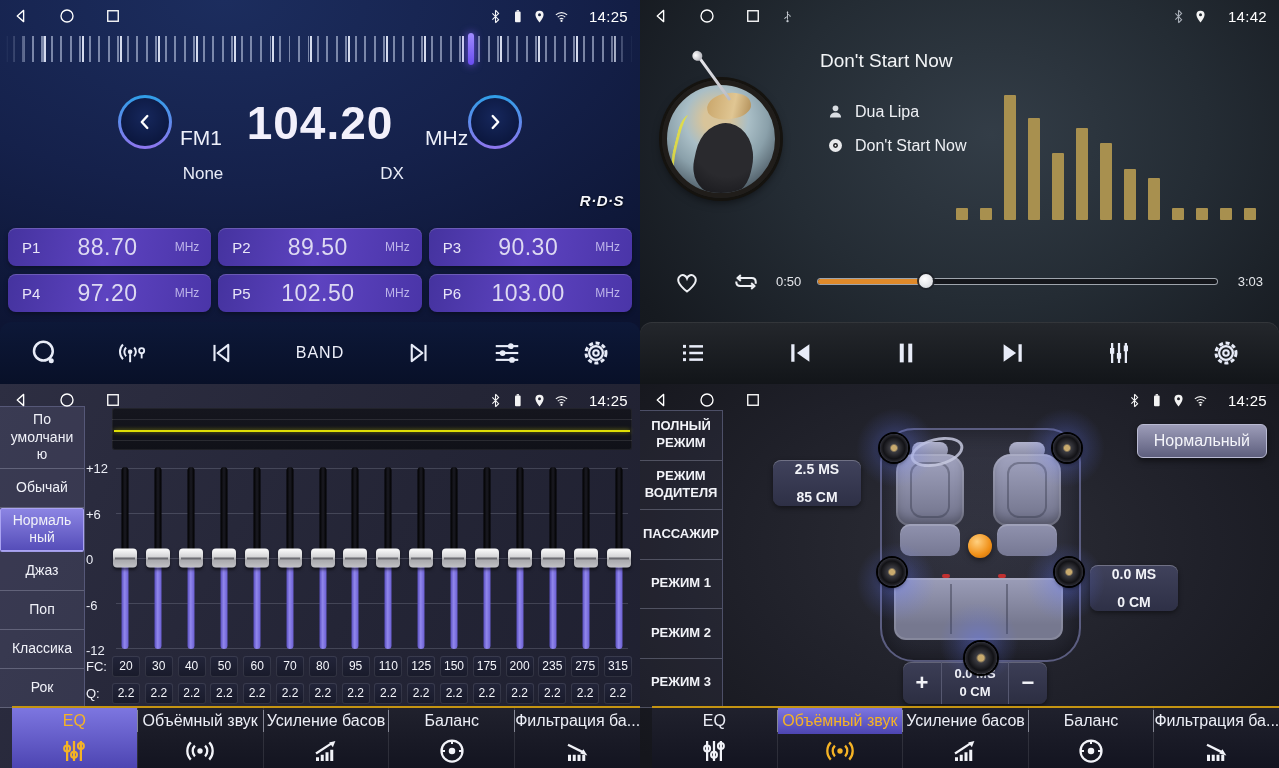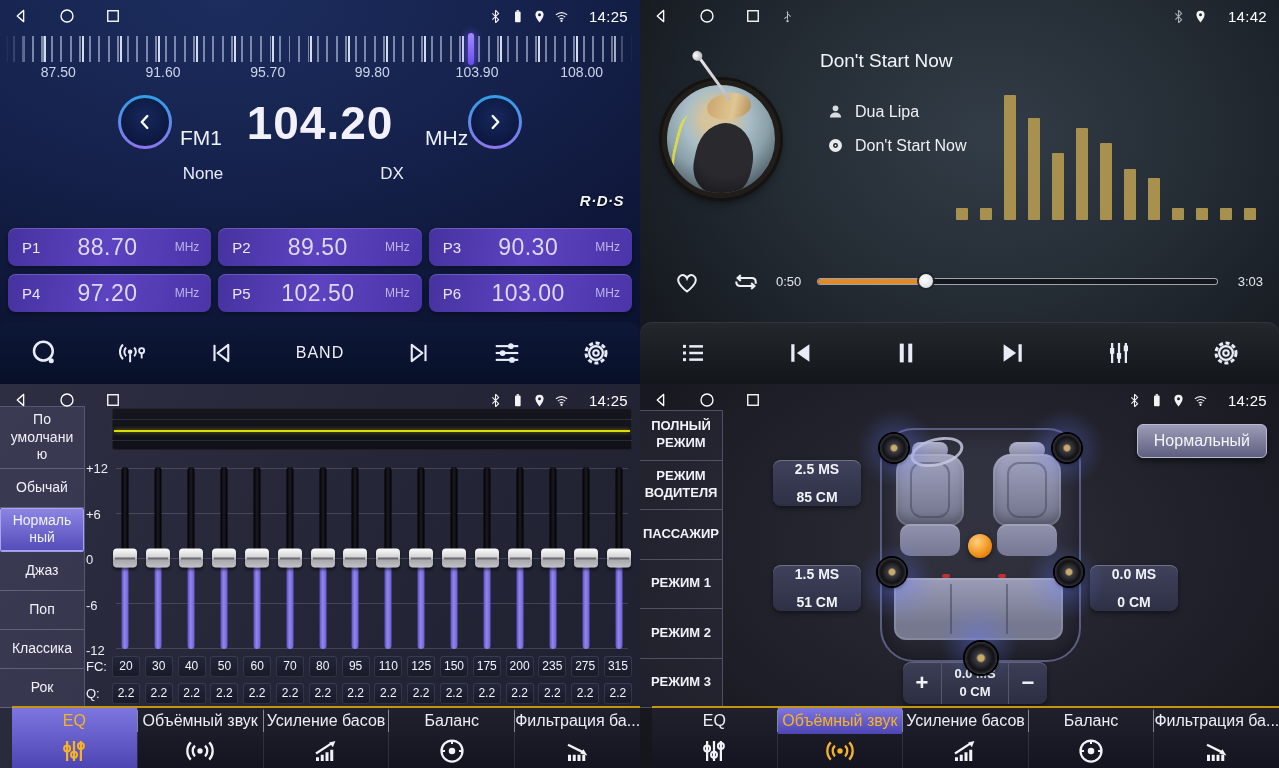--- a/index.html
+++ b/index.html
@@ -251,28 +251,20 @@
             </svg>
           </span>
         <span class="s-time">14:25</span>
       </span>
     </div>
 
     <div class="tuner">
       <div class="ticks"></div>
       <div class="tuner-indicator" style="left: 73.5%;"></div>
     </div>
-    <div class="scale-labels">
-        <span class="scale-label">87.50</span>
-        <span class="scale-label">91.60</span>
-        <span class="scale-label">95.70</span>
-        <span class="scale-label">99.80</span>
-        <span class="scale-label">103.90</span>
-        <span class="scale-label">108.00</span>
-      </div>
 
     <button class="chev left">
         <span class="inner">
           <svg viewBox="0 0 24 24">
             <path d="M14.5 5.5 L8.5 12 L14.5 18.5" fill="none" stroke="#fff" stroke-width="2.6" stroke-linecap="round" stroke-linejoin="round"></path>
           </svg>
         </span>
       </button>
     <div class="band-label">FM1</div>
     <div class="freq-big">104.20</div>
@@ -885,24 +877,20 @@
       <div class="speaker" style="right:-4px;top:128px;"></div>
       <div class="speaker" style="left:83px;bottom:-14px;width:32px;height:32px;"></div>
 
       <div class="ball" style="left:86px;top:104px;"></div>
     </div>
 
     <div class="delay-box db-fl">
       <span>2.5 MS</span>
       <span>85 CM</span>
     </div>
-    <div class="delay-box db-rl">
-      <span>1.5 MS</span>
-      <span>51 CM</span>
-    </div>
     <div class="delay-box db-rr">
       <span>0.0 MS</span>
       <span>0 CM</span>
     </div>
 
     <div class="stepper">
       <button class="step-btn">+</button>
       <div class="step-val">
         <span>0.0 MS</span>
         <span>0 CM</span>

